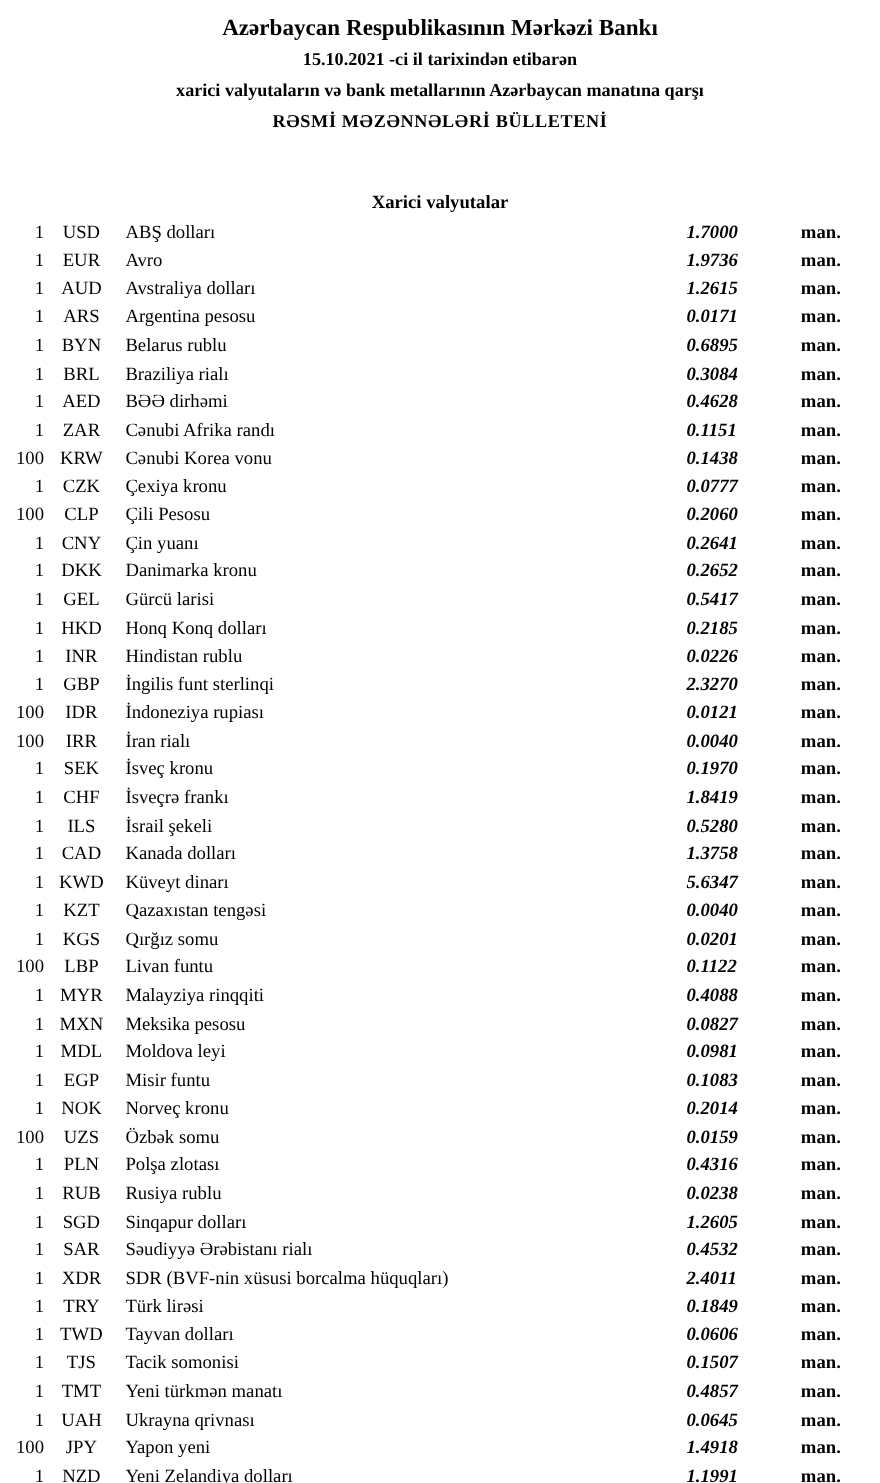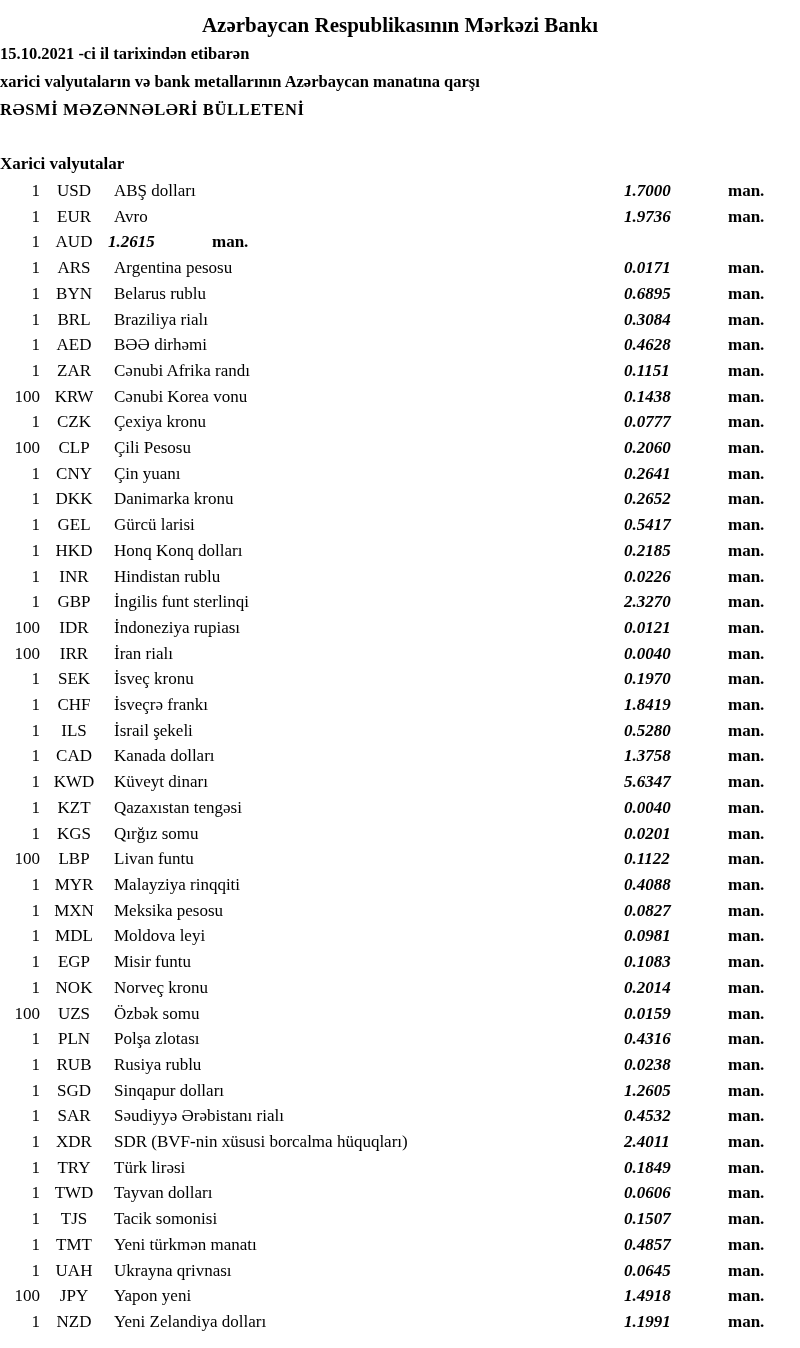--- a/index.html
+++ b/index.html
@@ -14,28 +14,30 @@
   .page { padding-top: 10px; }
   .doc-title {
     font-size: 21px;
     font-weight: bold;
     text-align: center;
     line-height: 30px;
   }
   .sub {
     font-size: 16.5px;
     font-weight: bold;
+    text-align: center;
     line-height: 28px;
   }
   .caps { letter-spacing: 0.6px; }
   .section-title {
     font-size: 17px;
     font-weight: bold;
+    text-align: center;
     line-height: 28px;
-    margin-top: 26px;
+    margin-top: 46px;
   }
   .rows { }
   .row {
     display: flex;
     line-height: 25.7px;
     font-size: 17px;
     padding: 0 28px 0 8px;
     white-space: nowrap;
   }
   .qty  { width: 32px; text-align: right; flex: none; }
@@ -75,20 +77,21 @@
     <span class="qty">1</span>
     <span class="code">EUR</span>
     <span class="name">Avro</span>
     <span class="rate">1.9736</span>
     <span class="unit">man.</span>
   </div>
 
   <div class="row">
     <span class="qty">1</span>
     <span class="code">AUD</span>
+    <span class="name">Avstraliya dolları</span>
     <span class="rate">1.2615</span>
     <span class="unit">man.</span>
   </div>
 
   <div class="row">
     <span class="qty">1</span>
     <span class="code">ARS</span>
     <span class="name">Argentina pesosu</span>
     <span class="rate">0.0171</span>
     <span class="unit">man.</span>

